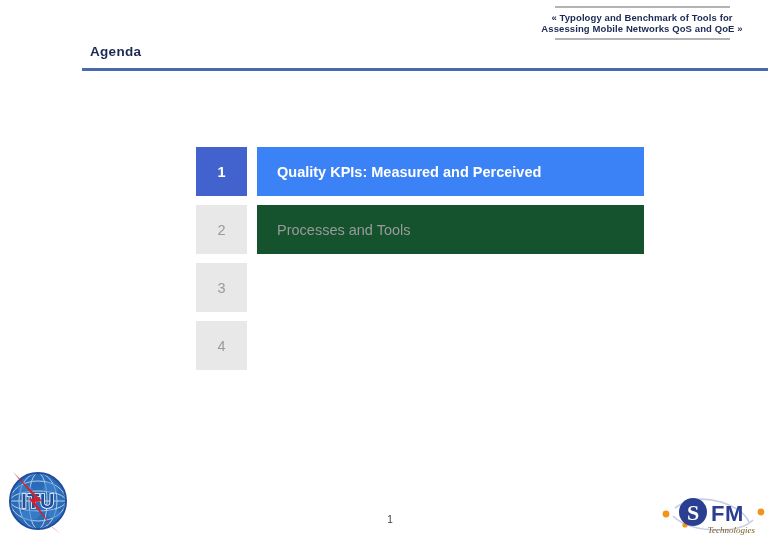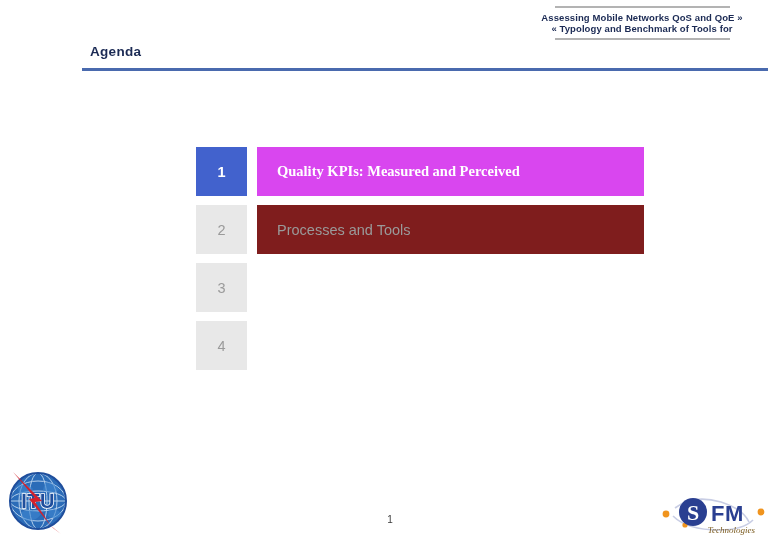--- a/index.html
+++ b/index.html
@@ -82,37 +82,36 @@
     background: #e8e8e8;
     color: #9a9a9a;
     font-size: 14.5px;
     font-weight: normal;
   }
   .label-box {
     flex: 1 1 auto;
     margin-left: 10px;
     display: flex;
     align-items: center;
-    background: #7f1d1d;
+    background: #14532d;
     color: #9a9a9a;
     font-size: 14.5px;
     padding-left: 20px;
     box-sizing: border-box;
   }
 
   .agenda-row.active .num-box {
     background: #4262cd;
     color: #ffffff;
     font-weight: bold;
   }
   .agenda-row.active .label-box {
-    background: #d946ef;
+    background: #3b82f6;
     color: #ffffff;
     font-weight: bold;
-    font-family: Liberation Serif, serif;
   }
 
   
   .page-number {
     position: absolute;
     left: 0;
     right: 0;
     top: 514px;
     text-align: center;
     font-size: 10px;
@@ -133,22 +132,22 @@
     top: 492px;
     width: 118px;
     height: 46px;
   }
 </style>
 </head>
 <body>
 
 <div class="slide-header">
   <div class="rule top"></div>
+  <div class="htext">« Typology and Benchmark of Tools for</div>
   <div class="htext">Assessing Mobile Networks QoS and QoE »</div>
-  <div class="htext">« Typology and Benchmark of Tools for</div>
   <div class="rule bottom"></div>
 </div>
 
 <div class="page-title">Agenda</div>
 <div class="title-rule"></div>
 
 <div class="agenda">
 
   <div class="agenda-row active">
     <div class="num-box">1</div>

